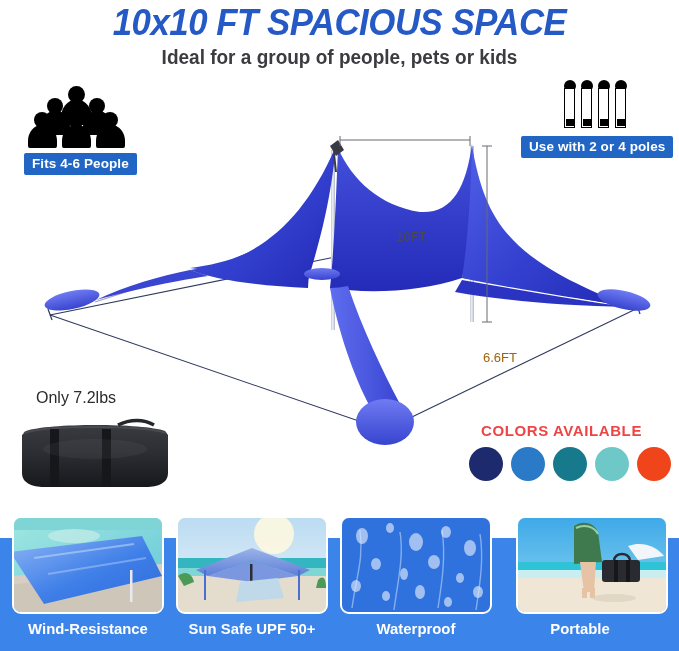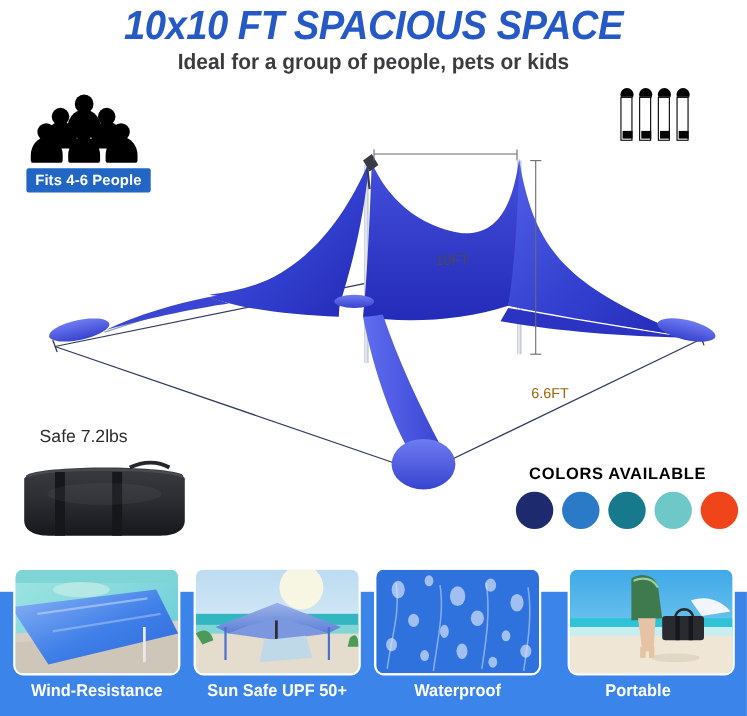--- a/index.html
+++ b/index.html
@@ -67,21 +67,21 @@
   
   .bag-label{
     position:absolute;left:36px;top:389px;
     font-size:16px;color:#2b2b2e;white-space:nowrap;
   }
   .bag{position:absolute;left:18px;top:413px;width:155px;height:78px;}
 
   
   .colors-title{
     position:absolute;left:481px;top:422px;
-    font-size:15px;font-weight:bold;color:#000000;letter-spacing:0.6px;
+    font-size:15px;font-weight:bold;color:#ef4444;letter-spacing:0.6px;
     white-space:nowrap;
   }
   .swatches{position:absolute;left:469px;top:447px;width:200px;height:36px;}
   .swatch{position:absolute;top:0;width:34px;height:34px;border-radius:50%;}
 
   
   .band{
     position:absolute;left:0;top:538px;width:679px;height:113px;
     background:#3b84ea;
   }
@@ -150,20 +150,21 @@
           <div class="pole-foot"></div>
         </div>
     </div>
     <div style="position:absolute;left:51px;top:0;width:13px;height:48px;">
       <div class="pole-top" style="left:0.5px;"></div>
       <div class="pole" style="left:1px;">
           <div class="pole-foot"></div>
         </div>
     </div>
   </div>
+  <div class="badge" id="badge-poles" style="background: rgb(33, 102, 196); color: rgb(255, 255, 255);">Use with 2 or 4 poles</div>
 
   <div class="canopy-wrap">
     <svg class="canopy-svg" width="679" height="360" viewBox="0 0 679 360" xmlns="http://www.w3.org/2000/svg">
       <defs>
         <linearGradient id="fabA" x1="0" y1="0" x2="1" y2="1">
           <stop offset="0%" stop-color="#5260e8"></stop>
           <stop offset="55%" stop-color="#3340cf"></stop>
           <stop offset="100%" stop-color="#2229b4"></stop>
         </linearGradient>
         <linearGradient id="fabB" x1="0" y1="0" x2="0" y2="1">
@@ -265,21 +266,21 @@
 
         <path d="M 487 36 L 487 212"></path>
         <path d="M 482 36 L 492 36"></path>
         <path d="M 482 212 L 492 212"></path>
       </g>
     </svg>
     <div class="dim" id="dim-10ft" style="color: rgb(74, 74, 79);">10FT</div>
     <div class="dim" id="dim-66ft" style="color: #a16207;">6.6FT</div>
   </div>
 
-  <div class="bag-label">Safe 7.2lbs</div>
+  <div class="bag-label">Only 7.2lbs</div>
   <div class="bag">
     <svg width="155" height="78" viewBox="0 0 155 78" xmlns="http://www.w3.org/2000/svg">
       <defs>
         <linearGradient id="bagBody" x1="0" y1="0" x2="0" y2="1">
           <stop offset="0%" stop-color="#3a3b40"></stop>
           <stop offset="45%" stop-color="#2d2e33"></stop>
           <stop offset="100%" stop-color="#17181c"></stop>
         </linearGradient>
       </defs>
       <path d="M 8 18 C 30 10 125 10 147 18 L 150 22 L 150 60 C 150 70 140 74 128 74 L 26 74 C 14 74 4 70 4 60 L 4 22 Z" fill="url(#bagBody)"></path>

